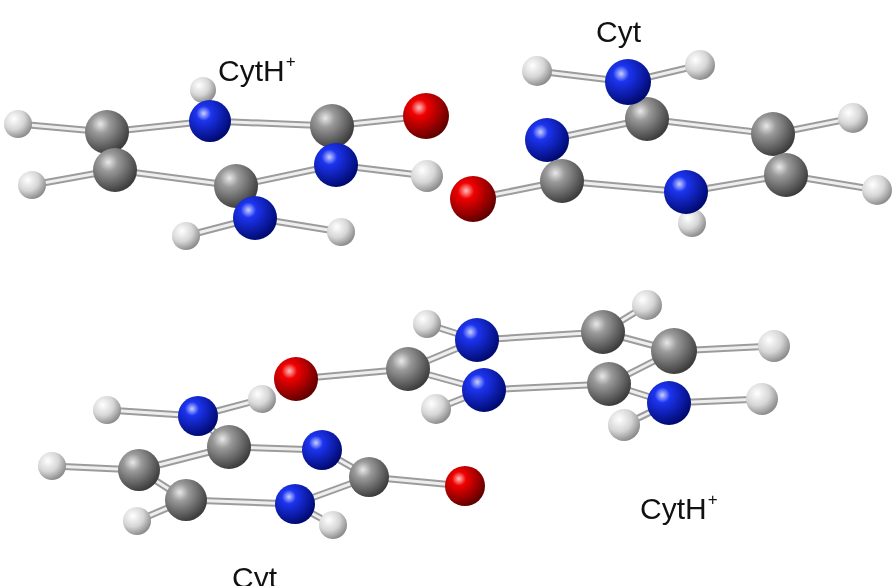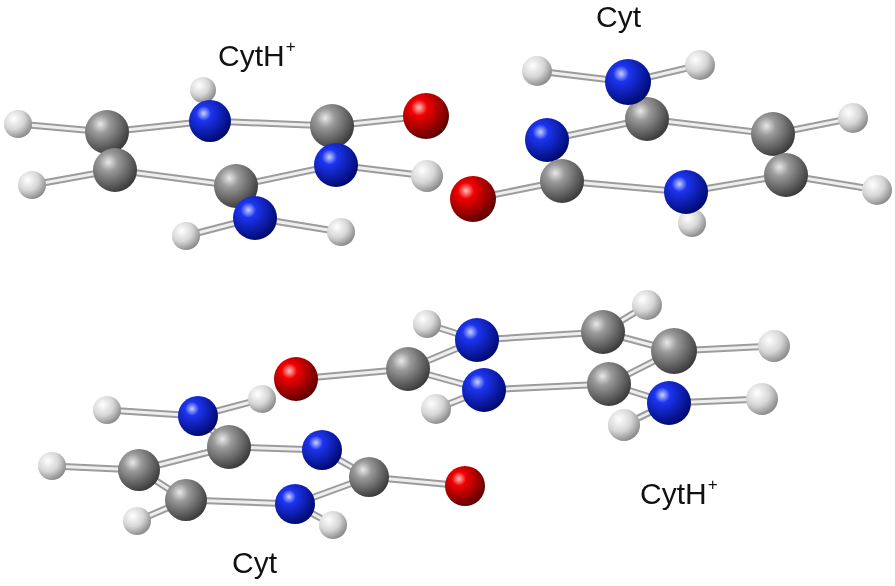--- a/index.html
+++ b/index.html
@@ -1,18 +1,18 @@
 <!DOCTYPE html>
 <html><head>
 <meta charset="utf-8">
 <style>
   html,body{margin:0;padding:0;background:#ffffff;}
   #stage{position:relative;width:895px;height:586px;overflow:hidden;background:#fff;}
   svg{position:absolute;left:0;top:0;}
-  .label{position:absolute;font-family:"Liberation Sans","DejaVu Sans",sans-serif;font-size:30px;color:#111;line-height:1;white-space:nowrap;}
+  .label{position:absolute;font-family:"Liberation Sans","DejaVu Sans",sans-serif;font-size:30px;color:#111;line-height:1;white-space:nowrap;margin-top:15px;}
   .label sup{font-size:17px;vertical-align:14px;margin-left:1px;}
 </style>
 </head>
 <body>
 
 <div id="stage">
   <svg id="mol-svg" width="895" height="586" viewBox="0 0 895 586">
     <defs>
       <radialGradient id="g-H" cx="35%" cy="32%" r="70%">
         <stop offset="0%" stop-color="#ffffff"></stop>

